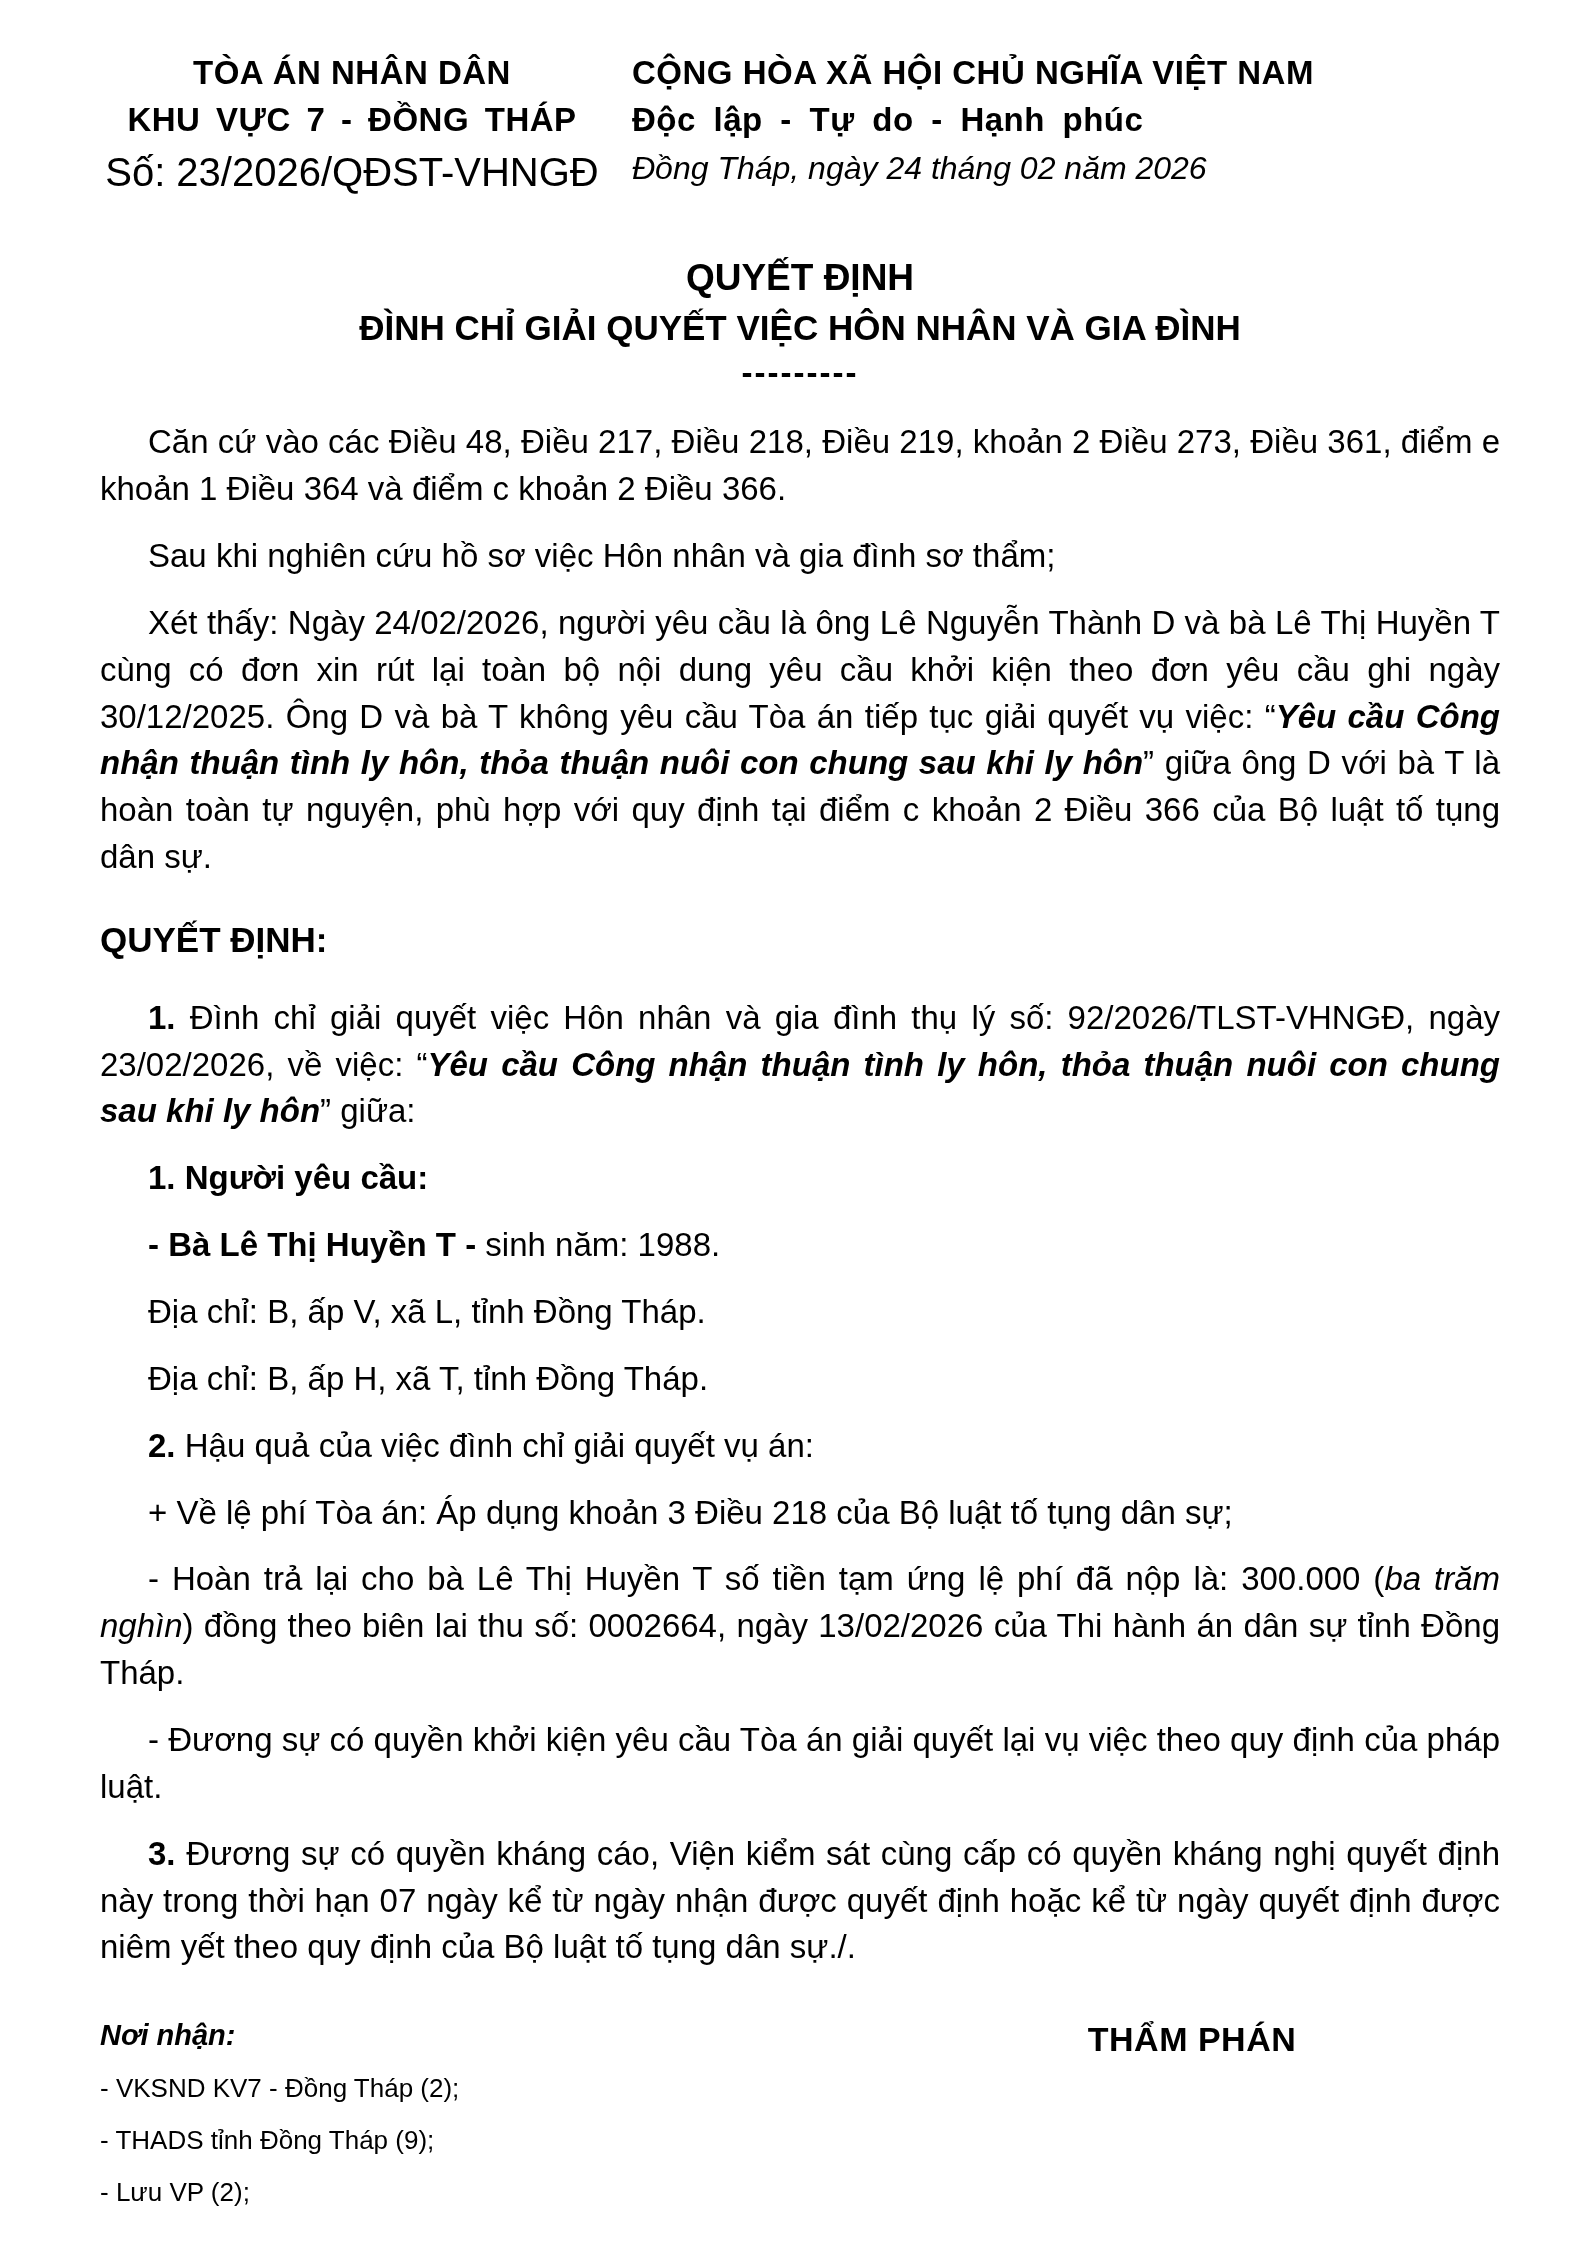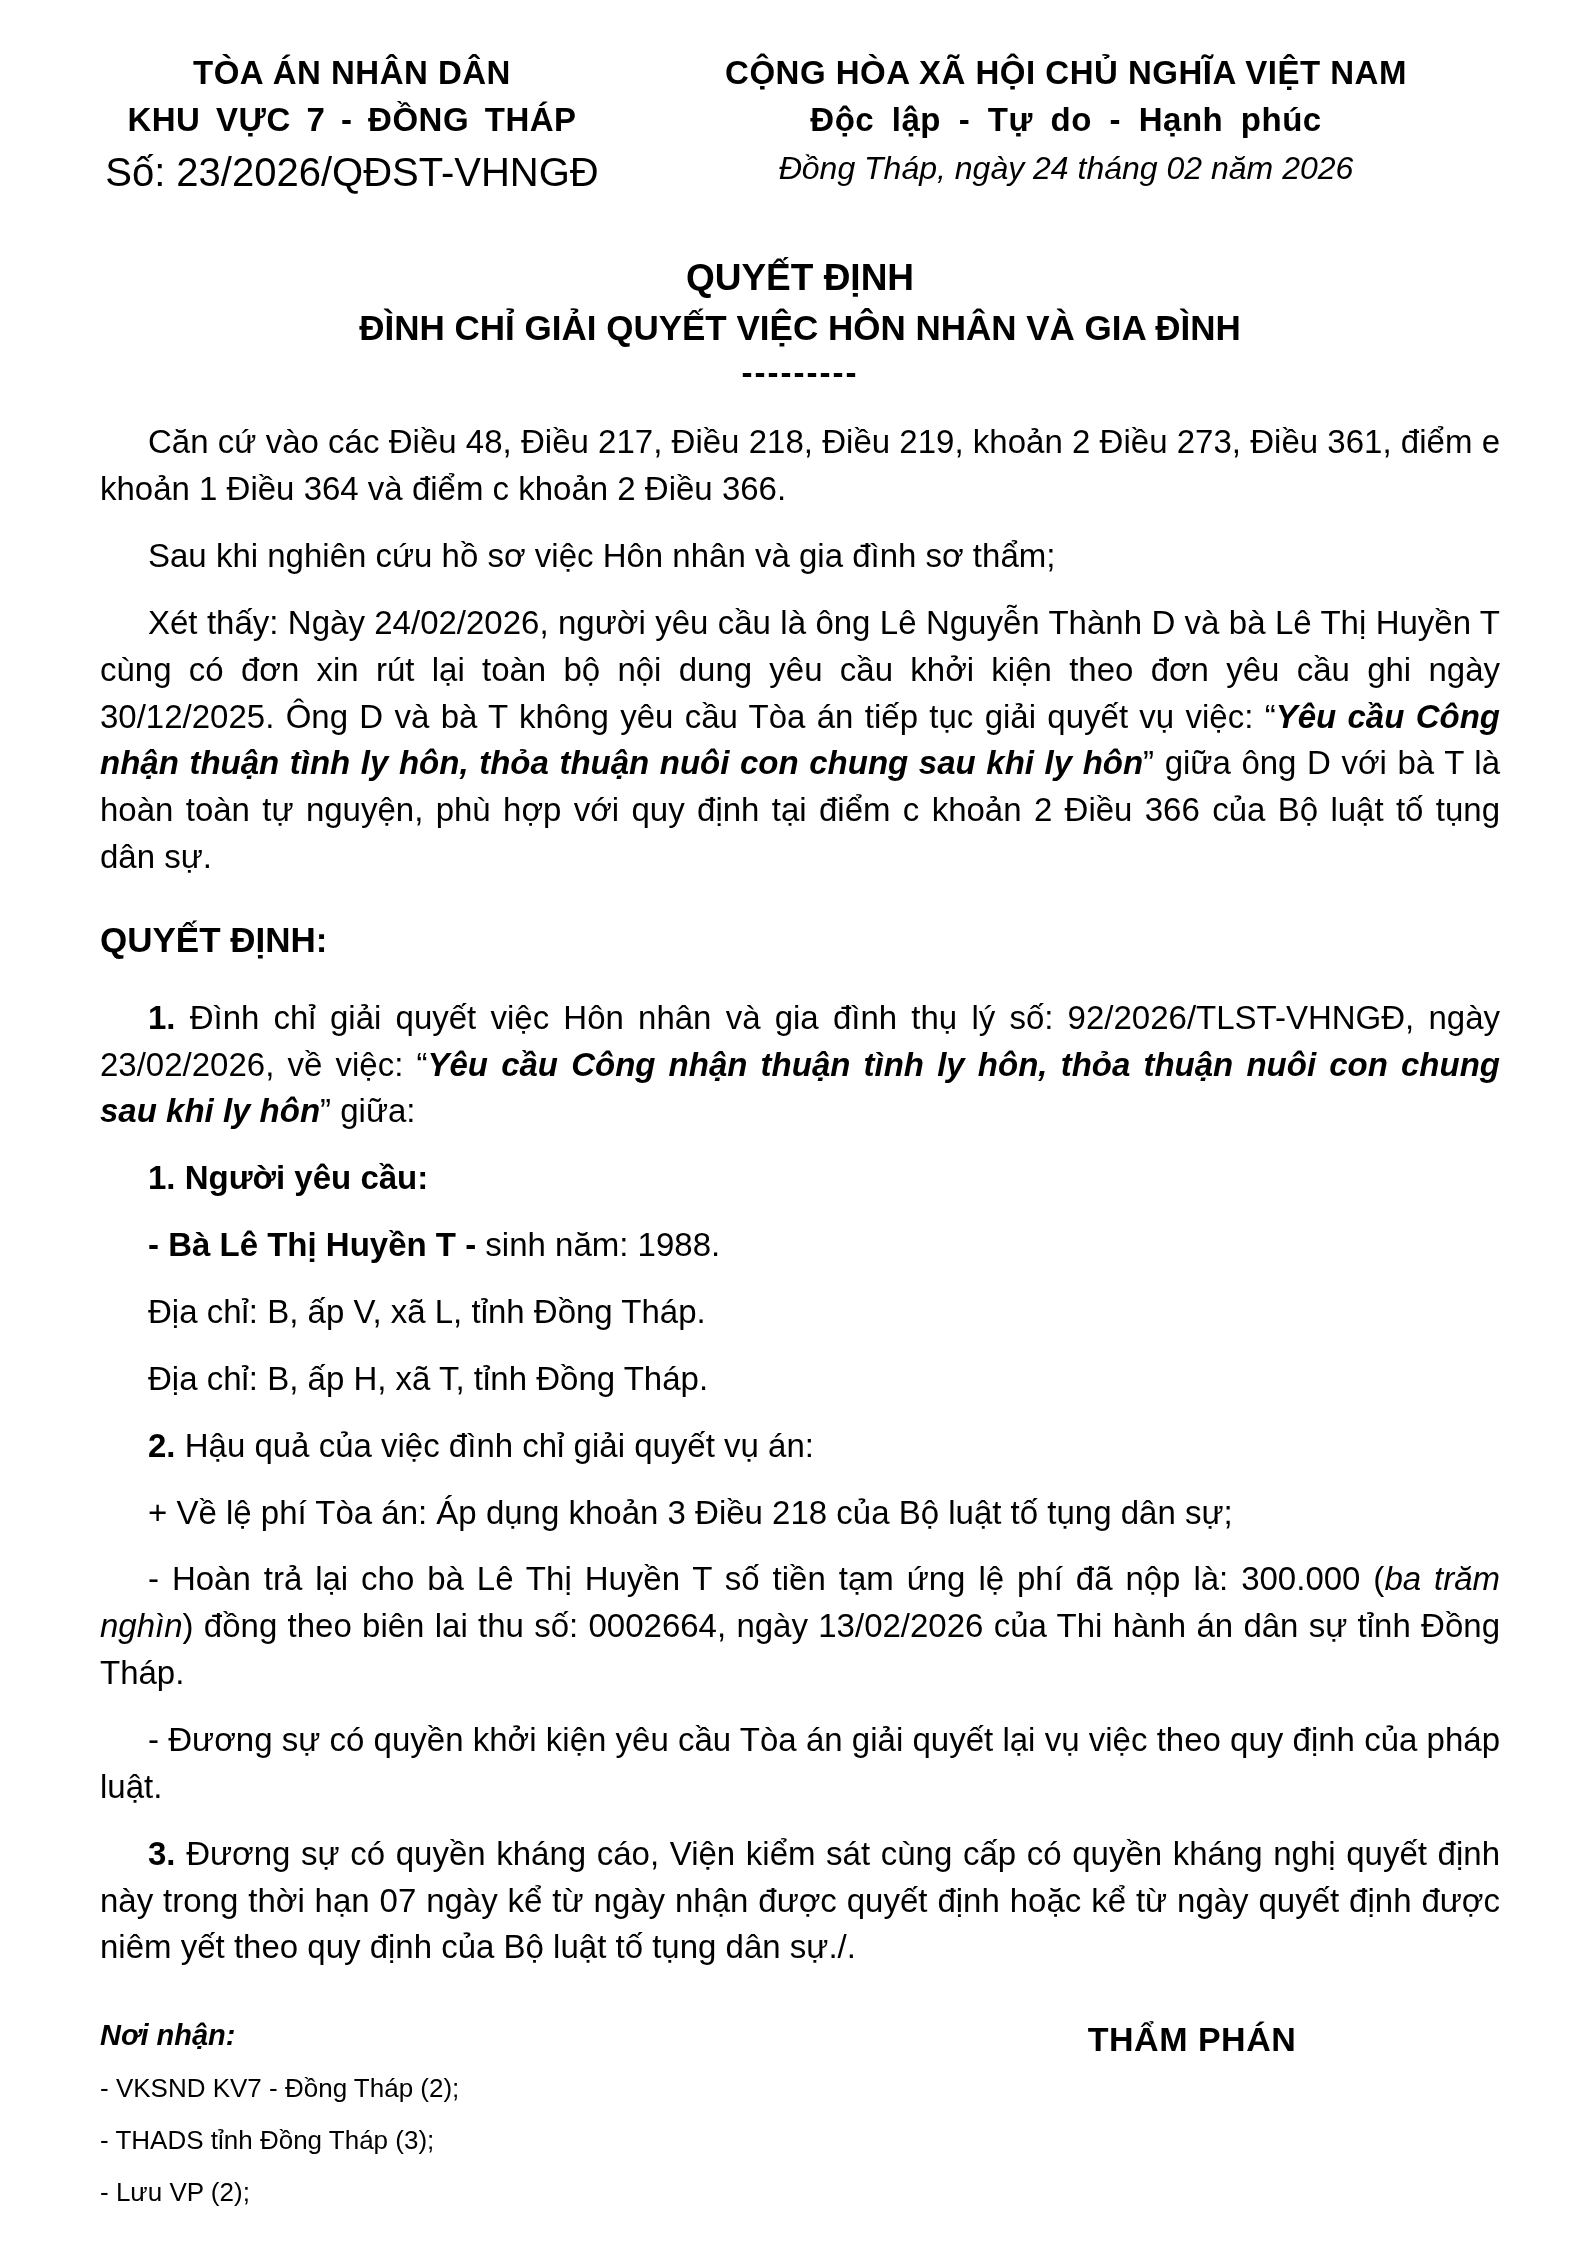--- a/index.html
+++ b/index.html
@@ -7,21 +7,21 @@
     width:1586px;height:2244px;box-sizing:border-box;
     padding:50px 86px 40px 100px;
     background:#ffffff;color:#000000;
     font-family:Liberation Sans, sans-serif;
     font-size:33px;line-height:1.42;
     overflow:hidden;
   }
   
   .hdr{display:flex;justify-content:space-between;align-items:flex-start;}
   .hdr-left{width:36%;text-align:center;}
-  .hdr-right{width:62%;text-align:center;}
+  .hdr-right{width:62%;}
   .hdr-bold{font-weight:bold;letter-spacing:.5px;}
   .hdr-left .l2{word-spacing:6px;}
   .hdr-right .l2{word-spacing:8px;}
   .doc-number{font-size:40px;}
   .date-line{font-style:italic;font-size:32px;margin-top:2px;}
   
   .title-block{text-align:center;margin-top:52px;}
   .title-main{font-weight:bold;font-size:37px;line-height:1.35;}
   .title-sub{font-weight:bold;font-size:35px;line-height:1.5;}
   .title-divider{font-weight:bold;font-size:33px;letter-spacing:2px;line-height:1.1;}
@@ -102,21 +102,21 @@
     <p class="para">- Đương sự có quyền khởi kiện yêu cầu Tòa án giải quyết lại vụ việc theo quy định của pháp luật.</p>
 
     <p class="para"><span class="b">3.</span><span> Đương sự có quyền kháng cáo, Viện kiểm sát cùng cấp có quyền kháng nghị quyết định này trong thời hạn 07 ngày kể từ ngày nhận được quyết định hoặc kể từ ngày quyết định được niêm yết theo quy định của Bộ luật tố tụng dân sự./.</span></p>
 
   </div>
 
   <div class="footer">
     <div class="foot-left">
       <div class="recipients-label">Nơi nhận:</div>
       <div class="recipient">- VKSND KV7 - Đồng Tháp (2);</div>
-      <div class="recipient">- THADS tỉnh Đồng Tháp (3);</div>
+      <div class="recipient">- THADS tỉnh Đồng Tháp (9);</div>
       <div class="recipient">- Lưu VP (2);</div>
       <div class="recipient last">- Lưu HSVA (1).</div>
     </div>
     <div class="foot-right">
       <div class="judge-title">THẨM PHÁN</div>
       <div class="judge-name">Trần Quốc Danh</div>
     </div>
   </div>
 
 </div>

